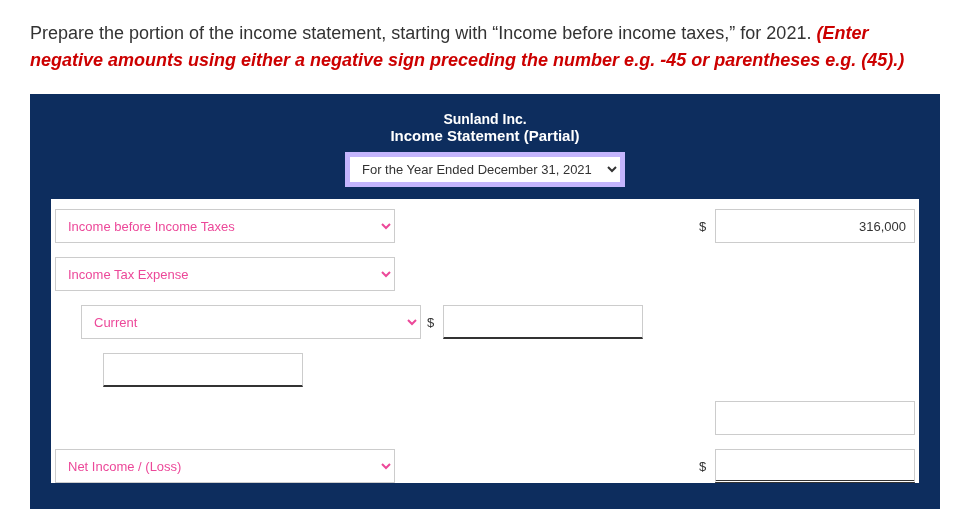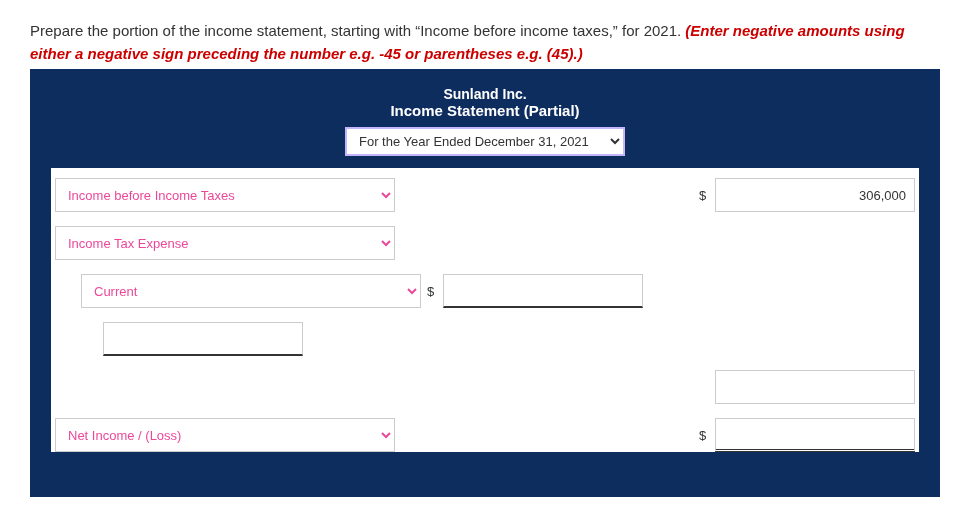--- a/index.html
+++ b/index.html
@@ -7,22 +7,22 @@
       font-family: Arial, sans-serif;
       font-size: 13px;
       background: #fff;
       color: #333;
       padding: 20px 30px;
       width: 970px;
       min-height: 509px;
     }
 
     .instructions {
-      font-size: 15px;
-      margin-bottom: 4px;
+      font-size: 18px;
+      margin-bottom: 20px;
       line-height: 1.5;
       color: #333;
     }
 
     .instructions .highlight {
       color: #cc0000;
       font-style: italic;
       font-weight: bold;
     }
 
@@ -50,21 +50,21 @@
     }
 
     .period-select-wrapper {
       display: flex;
       justify-content: center;
       margin-top: 8px;
     }
 
     .period-select {
       background: #fff;
-      border: 2px solid #c4b5fd;
+      border: 5px solid #c4b5fd;
       padding: 4px 8px;
       font-size: 13px;
       color: #333;
       width: 280px;
       cursor: pointer;
     }
 
     .form-area {
       background: #fff;
       padding: 10px 0 0 0;
@@ -183,21 +183,21 @@
       <select class="label-select">
         <option>Income before Income Taxes</option>
         <option>Income Tax Expense</option>
         <option>Current</option>
         <option>Deferred</option>
         <option>Net Income / (Loss)</option>
       </select>
       <span style="flex:1;"></span>
       <span class="dollar-sign">$</span>
       <div class="value-display">
-        <span>306,000</span>
+        <span>316,000</span>
       </div>
     </div>
 
     <div class="form-row">
       <select class="label-select">
         <option>Income Tax Expense</option>
         <option>Income before Income Taxes</option>
         <option>Current</option>
         <option>Deferred</option>
         <option>Net Income / (Loss)</option>

